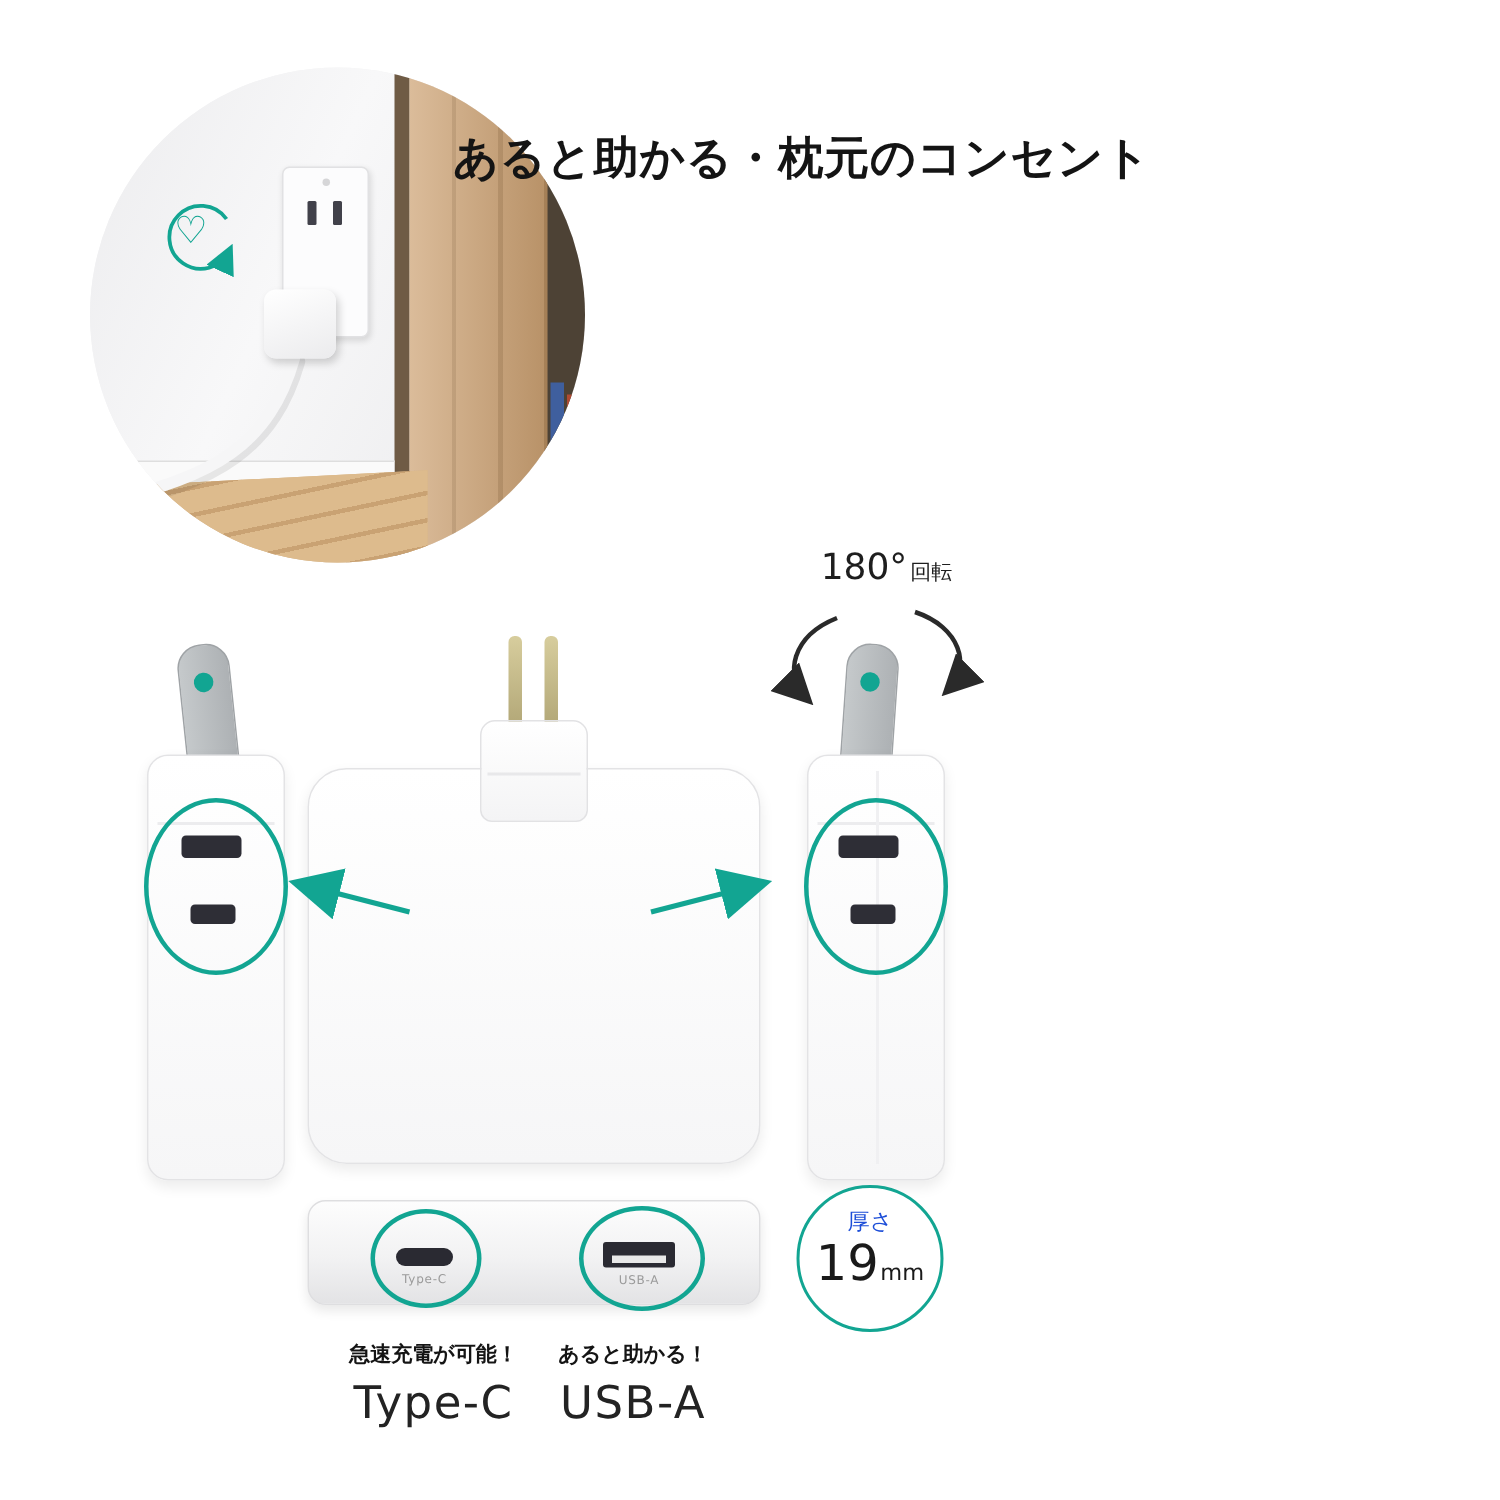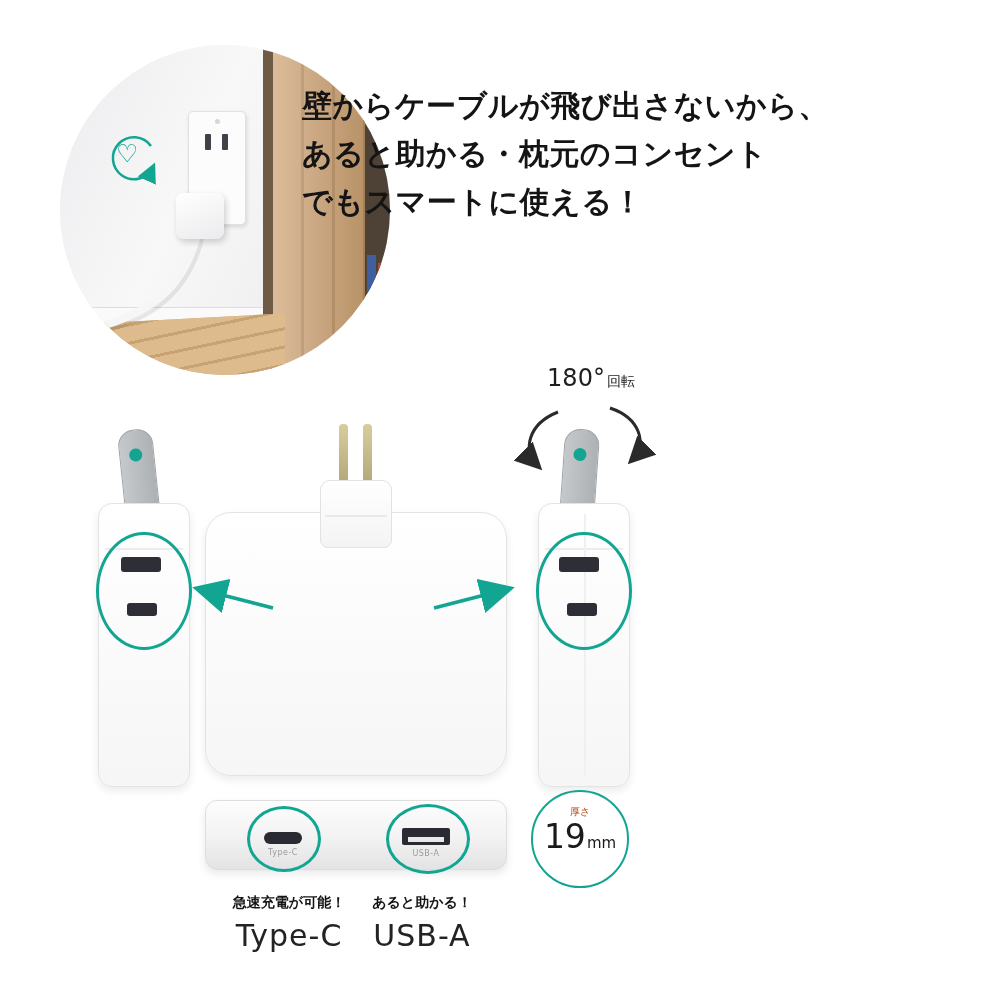--- a/index.html
+++ b/index.html
@@ -91,21 +91,21 @@
   .typec-port{position:absolute;left:58px;top:31px;width:38px;height:12px;border-radius:7px;background:#2a2a32;}
   .usba-port{position:absolute;left:196px;top:27px;width:48px;height:17px;border-radius:2px;background:#2a2a32;}
   .usba-tongue{position:absolute;left:6px;top:9px;width:36px;height:5px;background:#e8e8e8;}
   .port-engrave{position:absolute;font-size:8px;color:#9b9b9b;text-align:center;letter-spacing:.5px;}
   .engrave-typec{left:48px;top:47px;width:58px;}
   .engrave-usba{left:192px;top:48px;width:56px;}
   .oval-typec{left:247px;top:806px;width:68px;height:60px;}
   .oval-usba{left:386px;top:804px;width:78px;height:64px;}
 
   .thickness{left:531px;top:790px;width:94px;height:94px;border:2.5px solid #12a592;border-radius:50%;background:#fff;text-align:center;z-index:3;}
-  .t-label{margin-top:13px;font-size:10px;color:#c2410c;}
+  .t-label{margin-top:13px;font-size:15px;color:#1d4ed8;}
   .t-value{font-size:33px;line-height:36px;color:#1a1a1a;}
   .t-unit{font-size:15px;margin-left:1px;}
 
   
   .caption{position:absolute;top:894px;width:168px;text-align:center;}
   .caption-typec{left:205px;} .caption-usba{left:338px;}
   .cap-note{font-size:14px;font-weight:700;color:#141414;}
   .cap-name{margin-top:6px;font-size:30px;font-weight:500;color:#232323;letter-spacing:1px;}
 </style>
 </head>
@@ -140,23 +140,21 @@
             <path d="M0,0 L8,4 L0,8 z" fill="#12a592"></path>
           </marker>
         </defs>
         <path d="M47,15 A21,21 0 1 0 49,36" stroke="#12a592" stroke-width="2.5" fill="none" marker-end="url(#ah-heart)"></path>
       </svg>
       <span class="heart-glyph">♡</span>
     </div>
   </div>
 
   <div class="abs headline">
-    <div>壁からケーブルが飛び出さないから、</div>
     <div>あると助かる・枕元のコンセント</div>
-    <div>でもスマートに使える！</div>
   </div>
 
 
   <div class="abs rotation-label">
     <span class="deg">180°</span><span class="rot">回転</span>
   </div>
   <svg class="abs" style="left:512px;top:408px;" width="52" height="66">
     <defs>
       <marker id="ah-rotl" markerWidth="9" markerHeight="9" refX="7" refY="4.5" orient="auto">
         <path d="M0,0 L9,4.5 L0,9 z" fill="#2a2a2a"></path>

